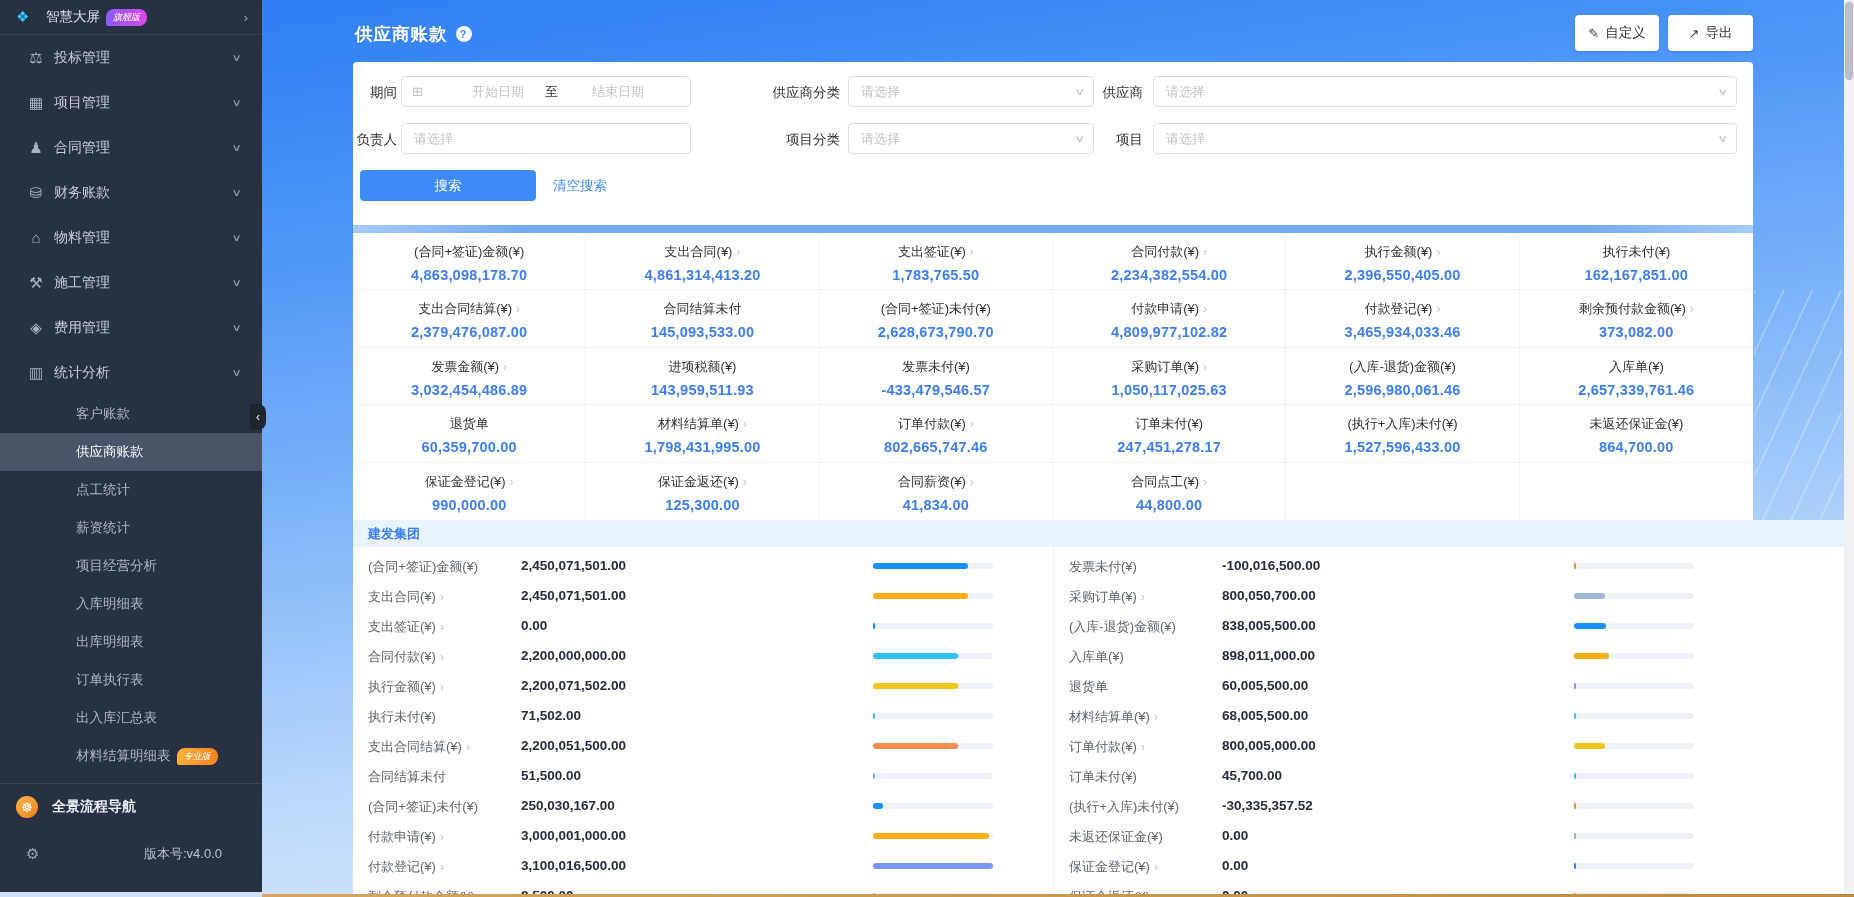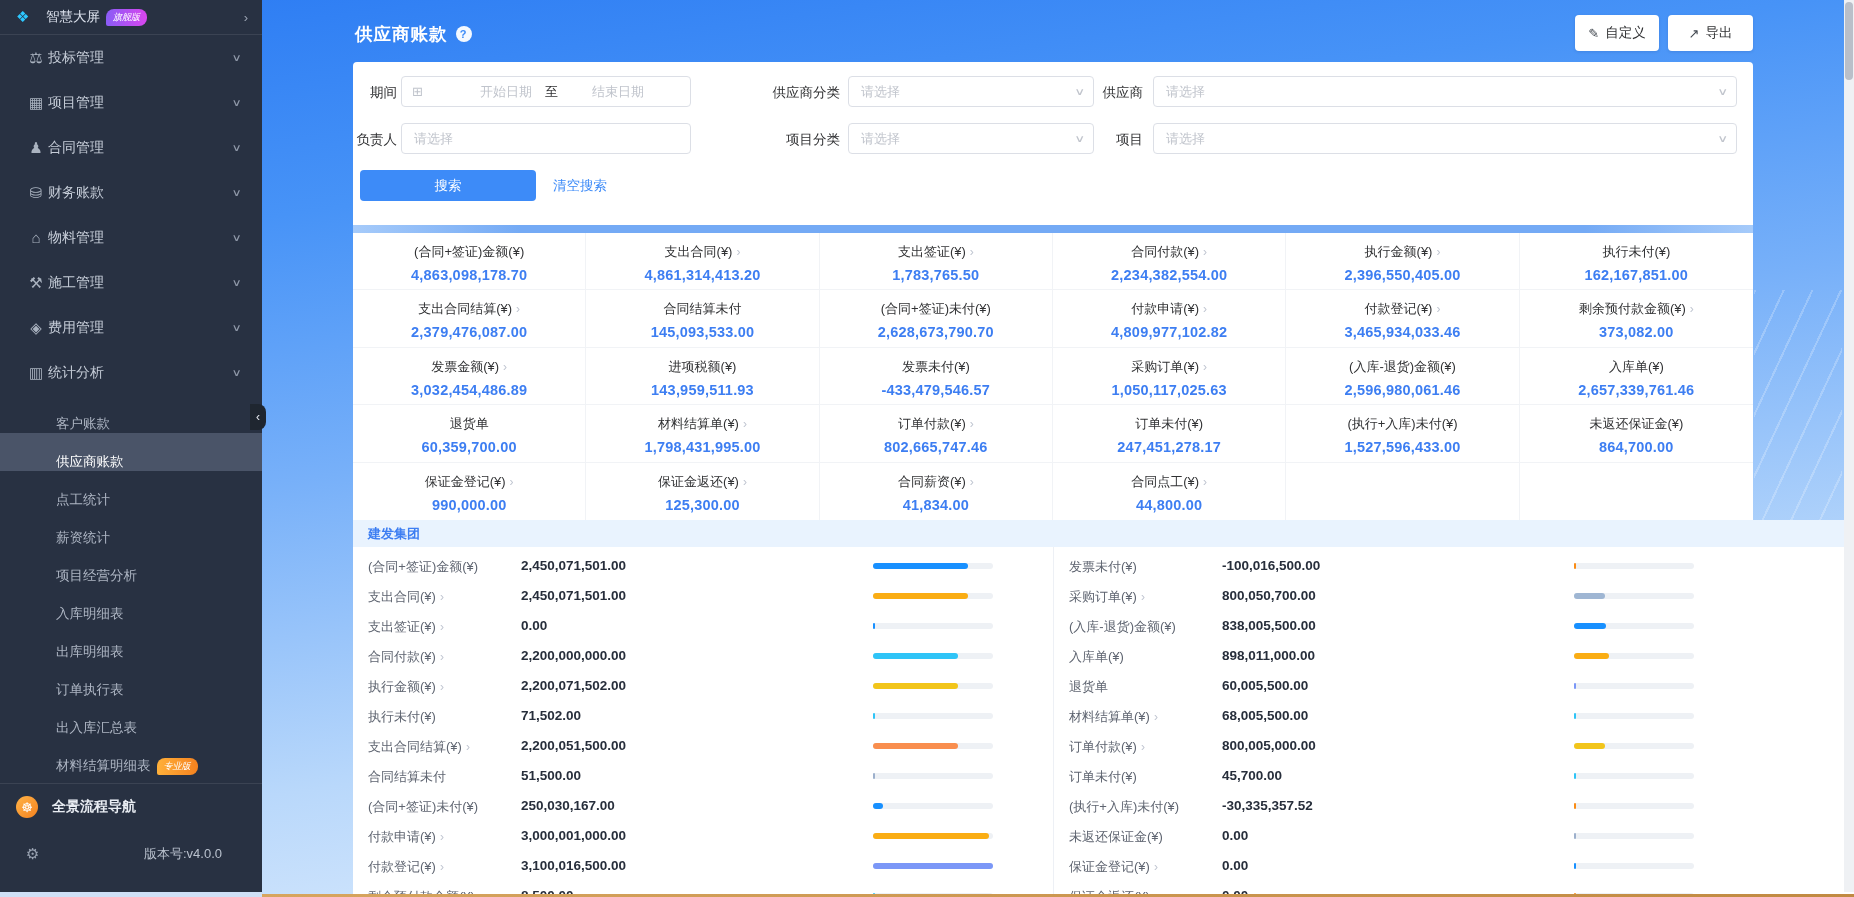--- a/index.html
+++ b/index.html
@@ -11,23 +11,23 @@
   
   #sidebar{position:absolute;left:0;top:0;width:262px;height:892px;background:#283142;color:#c6cdd8;z-index:3;}
   .brand{height:34px;display:flex;align-items:center;padding:0 14px 0 16px;border-bottom:1px solid rgba(255,255,255,.09);}
   .brand-ico{color:#2cc7ff;font-size:15px;width:22px;}
   .brand-lb{font-size:13.5px;color:#dde3ee;margin-left:8px;}
   .badge-pill{margin-left:6px;font-size:9px;font-style:italic;color:#fff;padding:2px 7px;border-radius:8px 8px 8px 2px;background:linear-gradient(90deg,#8a5cf6,#d946ef);}
   .badge-pro{margin-left:6px;font-size:9px;font-style:italic;color:#fff;padding:2px 7px;border-radius:8px 8px 8px 2px;background:linear-gradient(90deg,#ffb03a,#f5821f);}
   .brand-ch{margin-left:auto;color:#9aa3b2;font-size:13px;}
   .s-item{height:45px;display:flex;align-items:center;padding:0 22px 0 26px;cursor:pointer;}
   .s-ico{width:20px;text-align:center;color:#aab3c0;font-size:15px;}
-  .s-lb{margin-left:2px;font-size:14px;color:#c6cdd8;}
+  .s-lb{margin-left:8px;font-size:14px;color:#c6cdd8;}
   .s-ch{margin-left:auto;color:#8f98a8;font-size:10px;transform:scaleX(1.4);}
-  .s-sub{height:38px;display:flex;align-items:flex-end;padding-left:56px;font-size:13.5px;color:#aeb6c4;cursor:pointer;}
+  .s-sub{height:38px;display:flex;align-items:center;padding-left:76px;font-size:13.5px;color:#aeb6c4;cursor:pointer;}
   .s-sub.active{background:#4a5468;color:#ffffff;}
   .side-div{height:1px;background:rgba(255,255,255,.09);margin-top:8px;}
   .foot-nav{height:46px;display:flex;align-items:center;padding:0 16px;}
   .compass-ico{width:22px;height:22px;border-radius:50%;background:linear-gradient(135deg,#ffb347,#f5821f);color:#fff;font-size:13px;display:flex;align-items:center;justify-content:center;}
   .foot-nav span.lb{margin-left:14px;font-size:14px;color:#e8ecf2;font-weight:bold;text-align:right;}
   .ver-row{height:48px;display:flex;align-items:center;padding:0 40px 0 26px;}
   .gear{color:#9aa3b2;font-size:15px;}
   .ver-txt{margin-left:auto;font-size:13px;color:#b9c1cd;}
   #collapse-tab{position:absolute;left:250px;top:404px;width:16px;height:26px;background:#1f2630;border-radius:0 8px 8px 0;color:#e8ecf2;font-size:12px;display:flex;align-items:center;justify-content:center;z-index:4;cursor:pointer;}
   
@@ -37,21 +37,21 @@
   .hd-btn .ico{font-size:13px;color:#41474f;}
   #btn-customize{left:1575px;width:84px;}
   #btn-export{left:1668px;width:85px;}
   
   #filter-card{position:absolute;left:353px;top:62px;width:1400px;height:163px;background:#fff;border-radius:4px 4px 0 0;z-index:1;}
   .f-label{position:absolute;font-size:13.5px;color:#303133;text-align:right;}
   .f-input{position:absolute;height:31px;border:1px solid #dcdfe6;border-radius:4px;background:#fff;box-sizing:border-box;display:flex;align-items:center;font-size:13px;color:#c0c4cc;cursor:pointer;}
   .f-input .caret{position:absolute;right:10px;color:#c0c4cc;font-size:10px;transform:scaleX(1.5);}
   .ph{color:#c0c4cc;}
   .date-box .cal{margin-left:10px;color:#c0c4cc;font-size:13px;}
-  .date-box .ph1{position:absolute;left:78px;}
+  .date-box .ph1{position:absolute;left:70px;}
   .date-box .to{position:absolute;left:143px;color:#303133;}
   .date-box .ph2{position:absolute;left:190px;}
   #search-btn{position:absolute;left:7px;top:108px;width:176px;height:31px;background:#3d8bf8;border:none;border-radius:4px;color:#fff;font-size:13.5px;cursor:pointer;}
   #clear-btn{position:absolute;left:200px;top:115px;color:#3d8bf8;font-size:13.5px;cursor:pointer;}
   
   #accent-band{position:absolute;left:353px;top:225px;width:1400px;height:8px;z-index:1;background:linear-gradient(90deg,#a6cbfa,#74aaf5 12%,#74aaf5 88%,#a6cbfa);}
   
   #stats-card{position:absolute;left:353px;top:233px;width:1400px;height:287px;background:#fff;z-index:1;}
   #stats-grid{display:grid;grid-template-columns:repeat(6,1fr);grid-template-rows:repeat(5,57.4px);width:100%;height:100%;}
   .cell{box-sizing:border-box;display:flex;flex-direction:column;align-items:center;padding-top:10px;}

